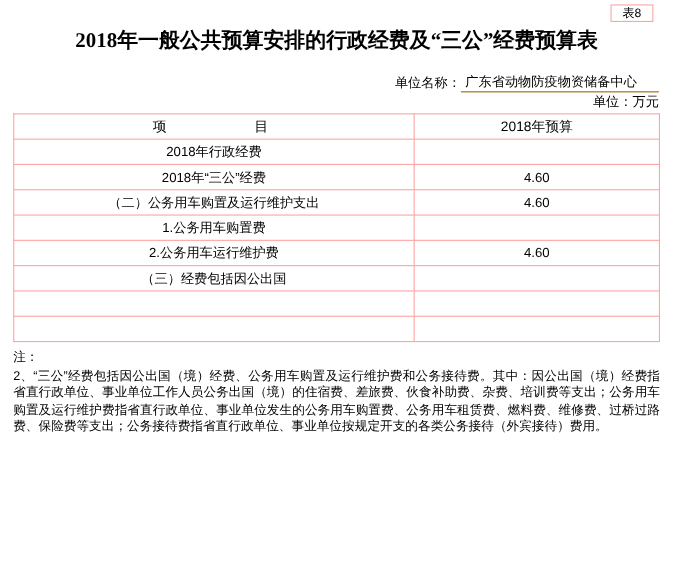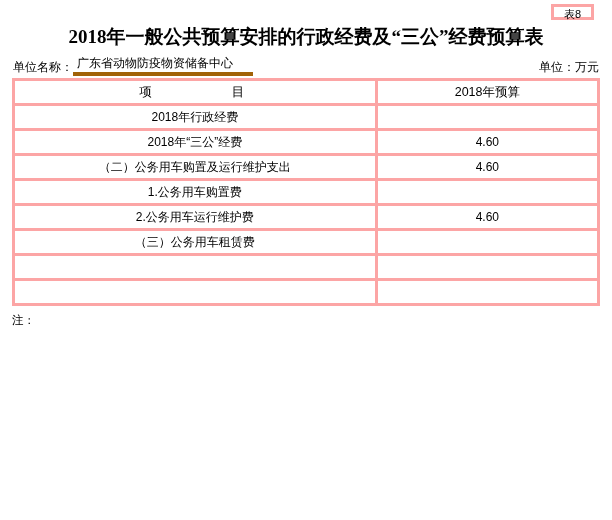--- a/index.html
+++ b/index.html
@@ -21,63 +21,64 @@
     box-sizing: border-box;
     padding: 4px 12px 0 12px;
   }
   .tag-row {
     display: flex;
     justify-content: flex-end;
     padding-right: 6px;
     height: 16px;
   }
   .tag-box {
-    border: 3px solid #fca5a5;
+    border: 1px solid #fca5a5;
     font-size: 11px;
     line-height: 14px;
     padding: 0 10px;
     font-family: "Liberation Sans", sans-serif;
   }
   .doc-title {
     text-align: center;
     font-size: 19px;
     font-weight: bold;
     letter-spacing: 0px;
     margin-top: 4px;
-    margin-bottom: 5px;
+    margin-bottom: 16px;
     font-family: "Liberation Serif", "DejaVu Serif", serif;
   }
   .subhead {
     display: flex;
     justify-content: space-between;
     align-items: flex-end;
     font-size: 12px;
     padding: 0 1px 2px 1px;
     font-family: "Liberation Sans", sans-serif;
+    flex-direction: column;
   }
   .subhead .left {
     display: flex;
     align-items: flex-end;
   }
   .unit-label { white-space: nowrap; }
   .unit-value {
-    border-bottom: 4px solid #a16207;
+    border-bottom: 1px solid #a16207;
     padding: 0 6px 0 4px;
     min-width: 170px;
     white-space: nowrap;
   }
   table.budget {
     border-collapse: collapse;
     width: 100%;
     table-layout: fixed;
     font-size: 12px;
     font-family: "Liberation Sans", sans-serif;
   }
   table.budget th, table.budget td {
-    border: 3px solid #fca5a5;
+    border: 1px solid #fca5a5;
     height: 22px;
     padding: 0 6px;
     vertical-align: middle;
   }
   table.budget th {
     text-align: center;
     font-weight: normal;
     letter-spacing: 6px;
     font-size: 12.5px;
   }
@@ -142,31 +143,32 @@
       </tr>
       <tr>
         <td class="label ind2">1.公务用车购置费</td>
         <td class="amount"></td>
       </tr>
       <tr>
         <td class="label ind2">2.公务用车运行维护费</td>
         <td class="amount">4.60</td>
       </tr>
       <tr>
-        <td class="label ind1">（三）公务用车租赁费</td>
+        <td class="label ind1">（三）经费包括因公出国</td>
         <td class="amount"></td>
       </tr>
       <tr>
         <td class="label ind0"></td>
         <td class="amount"></td>
       </tr>
       <tr>
         <td class="label ind0"></td>
         <td class="amount"></td>
       </tr>
     </tbody>
   </table>
 
   <div class="notes">
     <p class="note-title">注：</p>
+    <p>2、“三公”经费包括因公出国（境）经费、公务用车购置及运行维护费和公务接待费。其中：因公出国（境）经费指省直行政单位、事业单位工作人员公务出国（境）的住宿费、差旅费、伙食补助费、杂费、培训费等支出；公务用车购置及运行维护费指省直行政单位、事业单位发生的公务用车购置费、公务用车租赁费、燃料费、维修费、过桥过路费、保险费等支出；公务接待费指省直行政单位、事业单位按规定开支的各类公务接待（外宾接待）费用。</p>
   </div>
 
 </div>
 
 </body></html>

